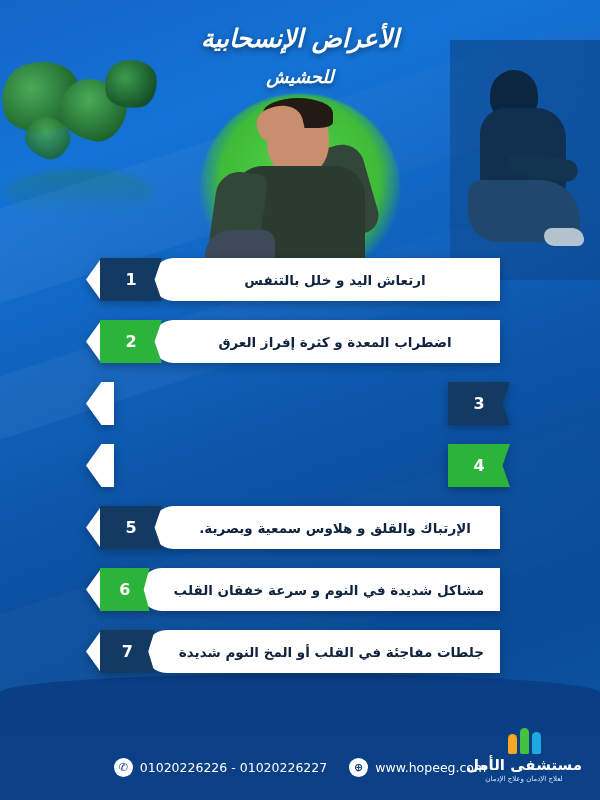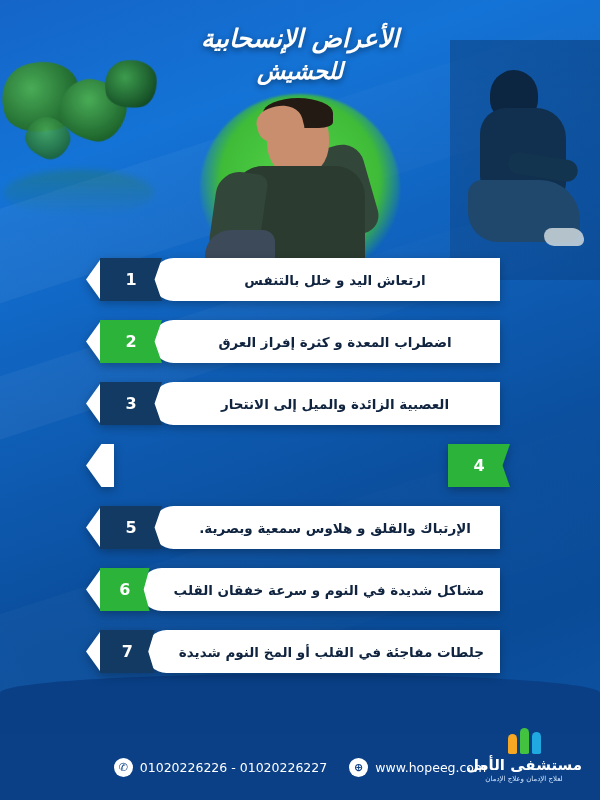--- a/index.html
+++ b/index.html
@@ -29,21 +29,21 @@
   .header {
     position: absolute; top: 22px; left: 0; right: 0;
     text-align: center; z-index: 6;
   }
   .title-line {
     font-size: 25px; font-weight: bold; color: #ffffff;
     letter-spacing: 0px; line-height: 1.35;
     text-shadow: 0 2px 6px rgba(0,0,0,.45);
     font-style: italic;
   }
-  .title-line.second { font-size: 23px; }
+  .title-line.second { font-size: 18px; margin-top: 9px; }
 
   
   .plants {
     position: absolute; top: 52px; left: 0; width: 165px; height: 130px;
     z-index: 2; opacity: .95;
   }
   .leaf {
     position: absolute; border-radius: 45% 55% 40% 60% / 55% 45% 60% 40%;
     background: radial-gradient(circle at 40% 35%, #4caf50, #1b5e20 80%);
     filter: blur(0.2px);
@@ -266,21 +266,20 @@
     </div>
 
     <div class="row">
       <div class="tip"></div>
       <div class="text">اضطراب المعدة و كثرة إفراز العرق</div>
       <div class="num green">2</div>
     </div>
 
     <div class="row">
       <div class="tip"></div>
-      <div class="text">العصبية الزائدة  والميل إلى الانتحار</div>
       <div class="num dark">3</div>
     </div>
 
     <div class="row">
       <div class="tip"></div>
       <div class="num green">4</div>
     </div>
 
     <div class="row">
       <div class="tip"></div>

